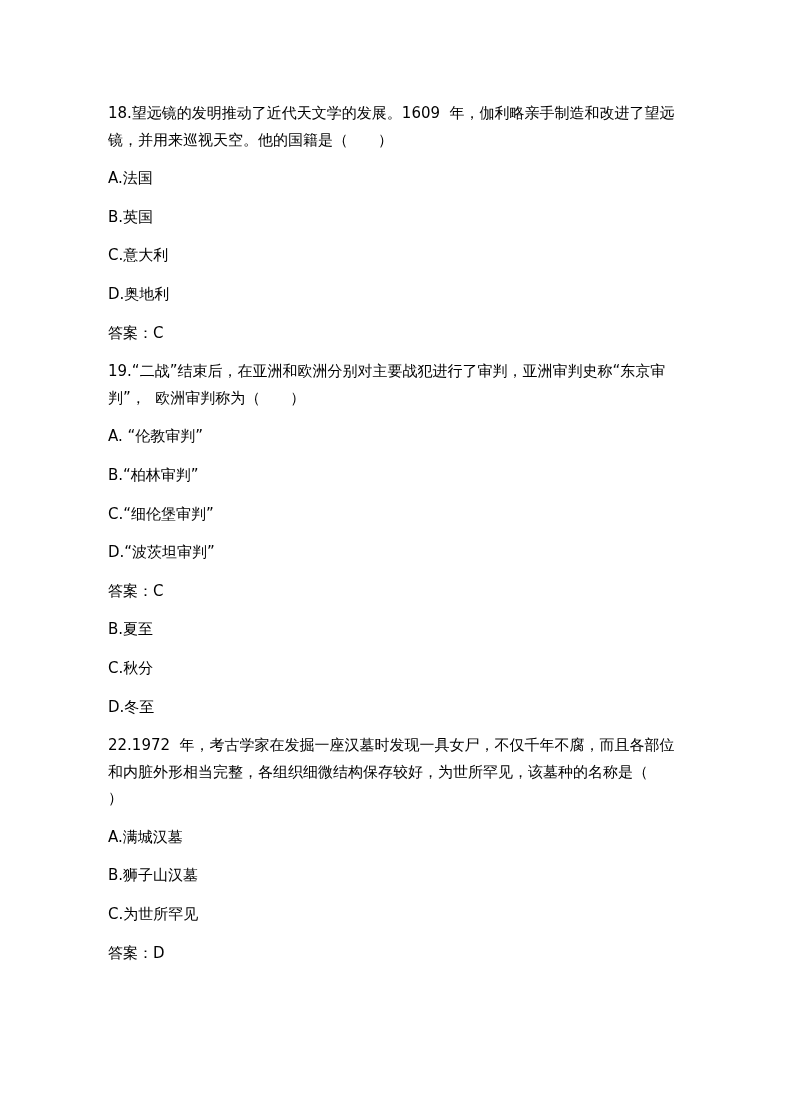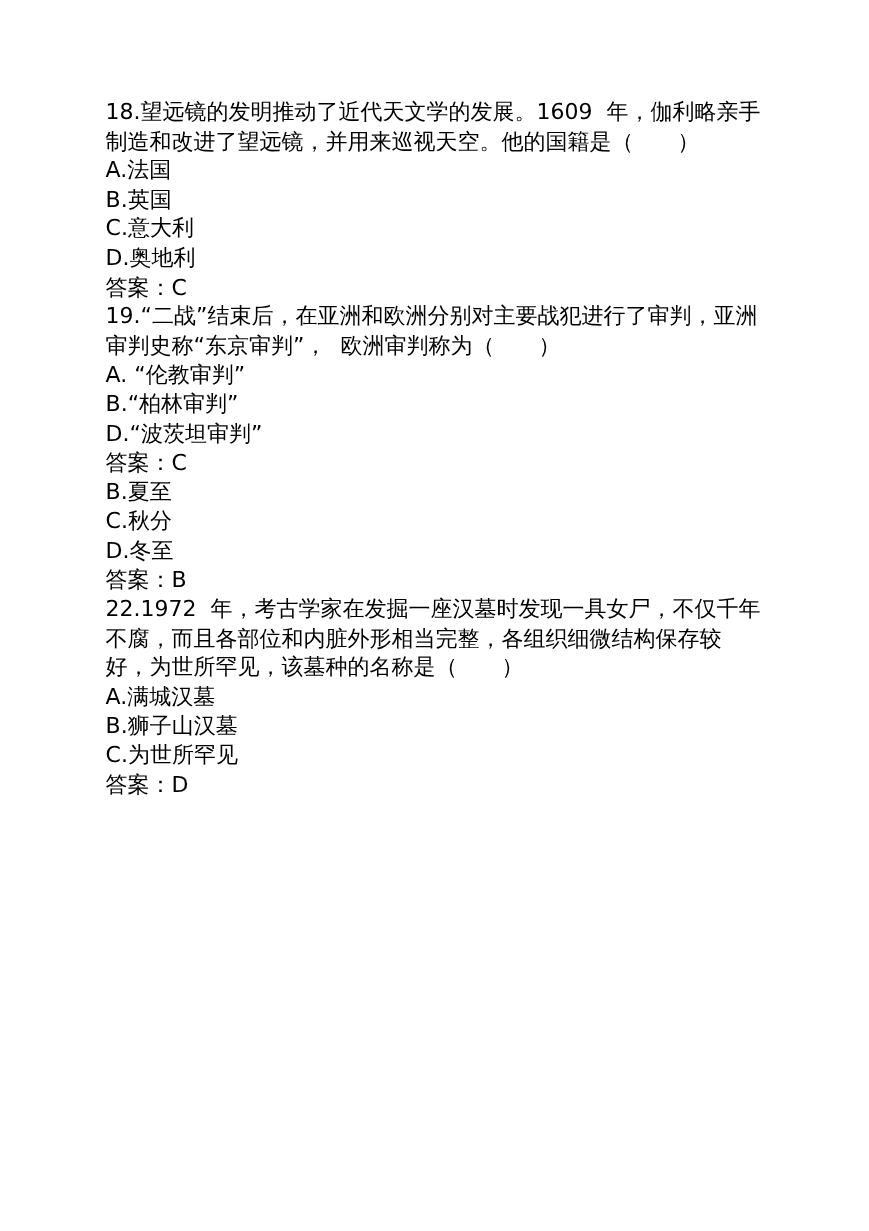--- a/index.html
+++ b/index.html
@@ -14,23 +14,23 @@
     color: #000000;
     font-family: "DejaVu Sans", sans-serif;
   }
   .page {
     position: absolute;
     top: 88px;
     left: 96px;
     width: 598px;
   }
   .line {
-    margin: 0;
+    margin: 12px;
     padding: 0;
-    font-size: 20px;
+    font-size: 15px;
     line-height: 26.6px;
     white-space: pre-wrap;
     word-break: break-all;
     letter-spacing: 0;
     color: #000000;
   }
 </style>
 </head>
 <body>
 
@@ -42,30 +42,30 @@
     <p class="line">B.英国</p>
     <p class="line">C.意大利</p>
     <p class="line">D.奥地利</p>
     <p class="line">答案：C</p>
   </div>
 
   <div>
     <p class="line">19.“二战”结束后，在亚洲和欧洲分别对主要战犯进行了审判，亚洲审判史称“东京审判”，  欧洲审判称为（　　）</p>
     <p class="line">A. “伦教审判”</p>
     <p class="line">B.“柏林审判”</p>
+    <p class="line">C.“细伦堡审判”</p>
     <p class="line">D.“波茨坦审判”</p>
     <p class="line">答案：C</p>
   </div>
 
 
   <div>
     <p class="line">B.夏至</p>
     <p class="line">C.秋分</p>
     <p class="line">D.冬至</p>
-    <p class="line">答案：B</p>
   </div>
 
   <div>
     <p class="line">22.1972  年，考古学家在发掘一座汉墓时发现一具女尸，不仅千年不腐，而且各部位和内脏外形相当完整，各组织细微结构保存较好，为世所罕见，该墓种的名称是（　　）</p>
     <p class="line">A.满城汉墓</p>
     <p class="line">B.狮子山汉墓</p>
     <p class="line">C.为世所罕见</p>
     <p class="line">答案：D</p>
   </div>
 

